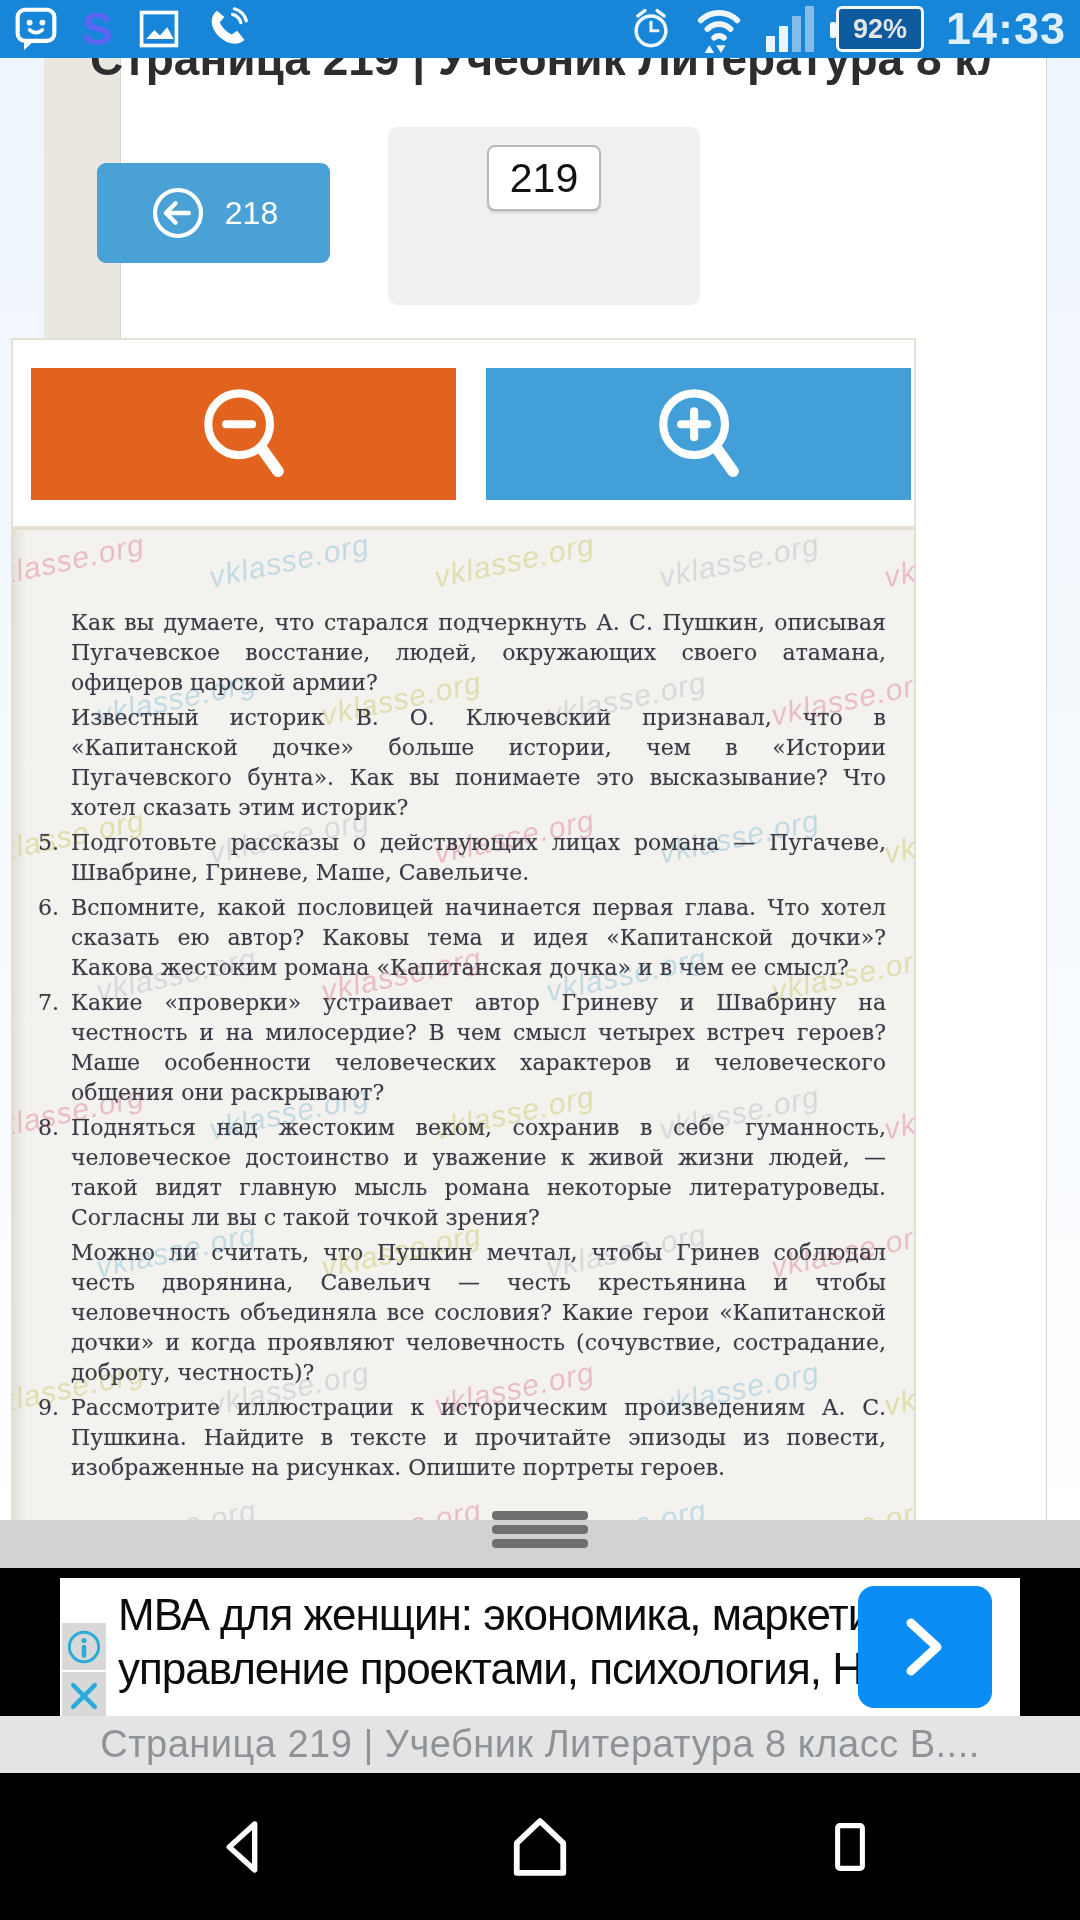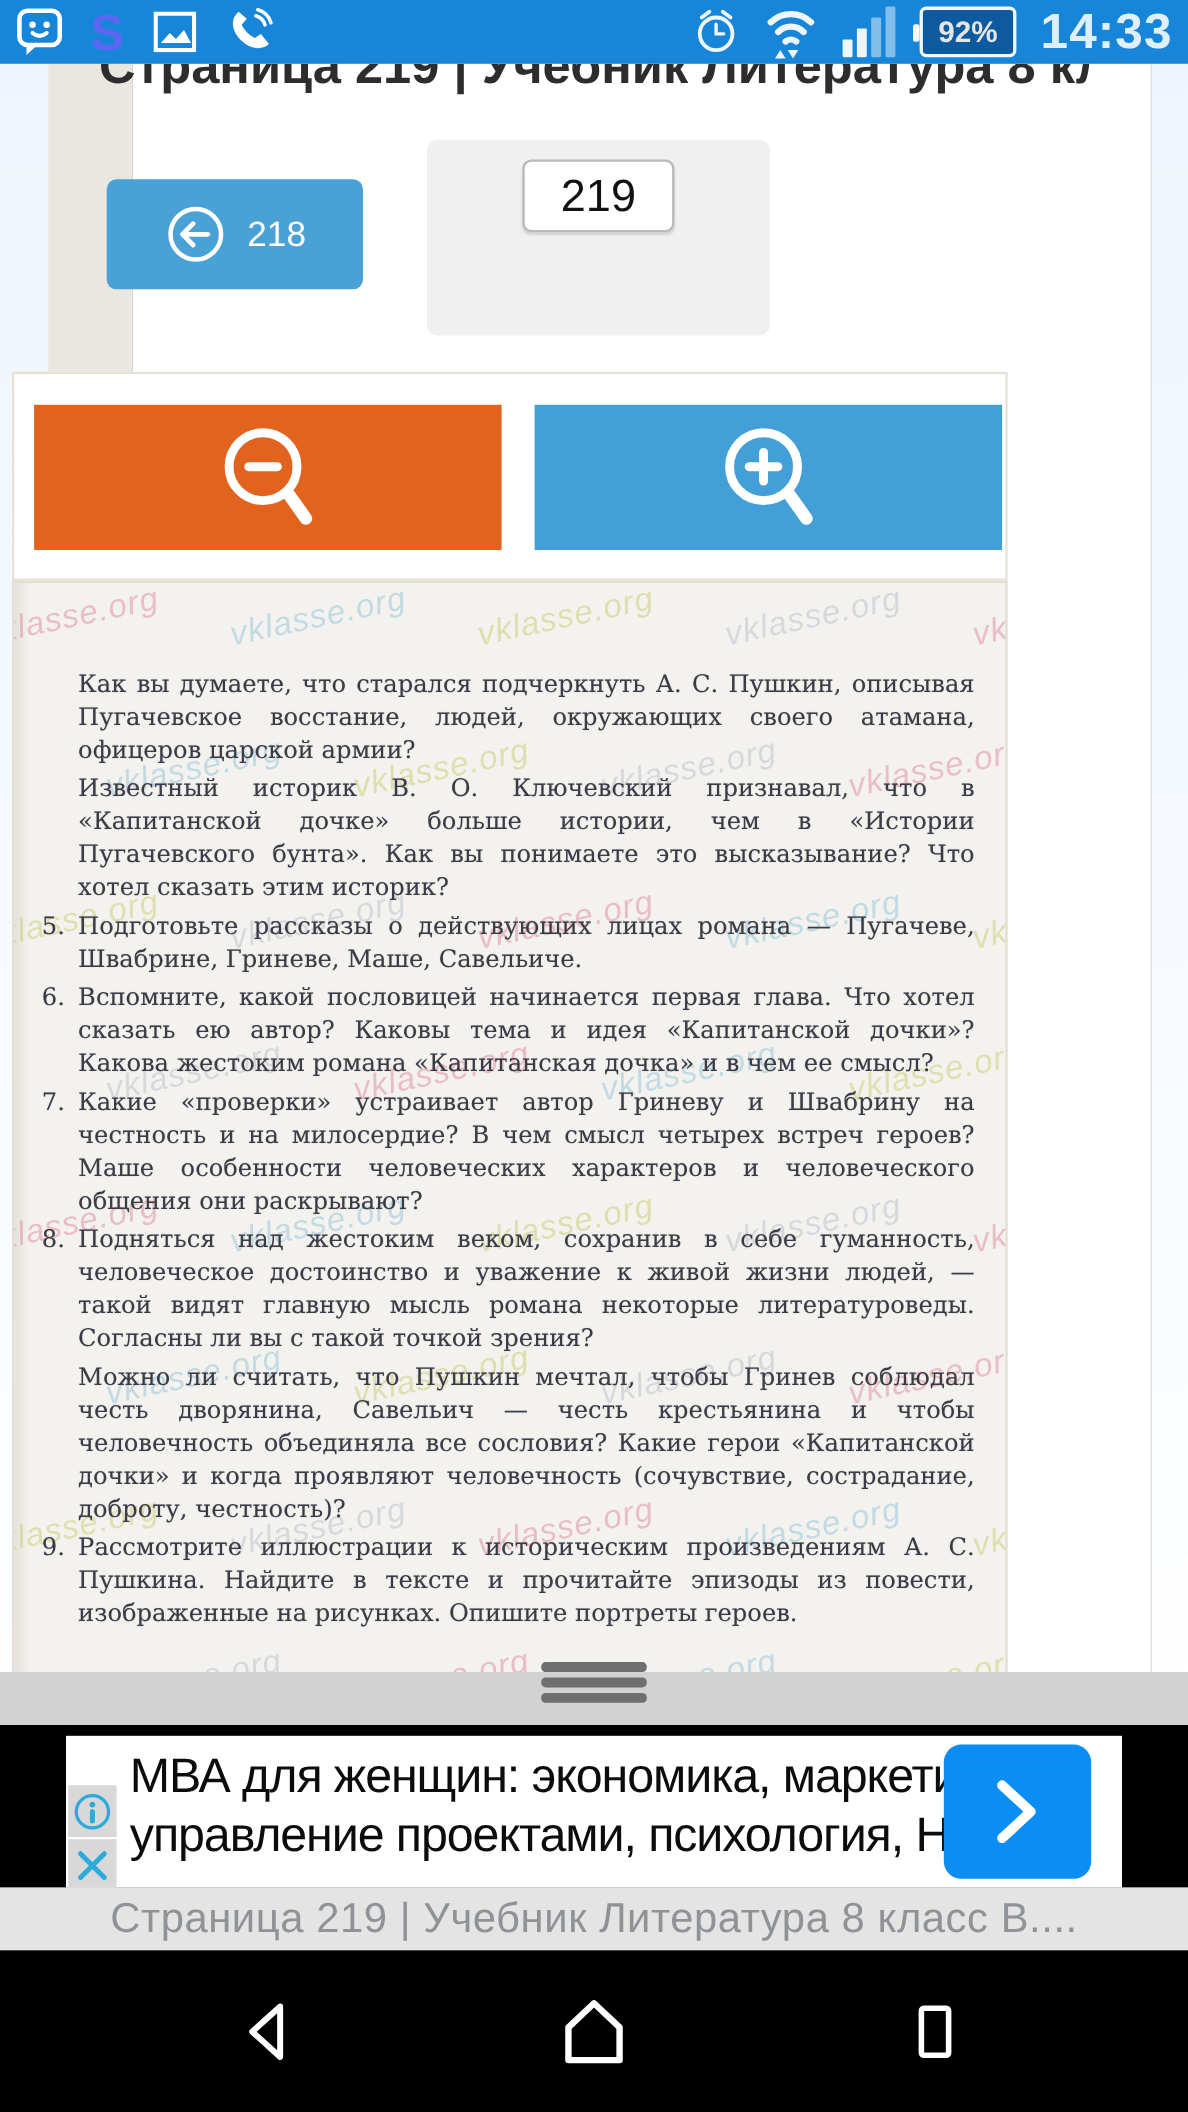--- a/index.html
+++ b/index.html
@@ -41,21 +41,21 @@
   .btn-page { position:absolute; height:100px; background:#4aa1d6; border:none; border-radius:9px;
     color:#fff; font-size:32px; font-family:"Liberation Sans",sans-serif;
     display:flex; align-items:center; justify-content:center; gap:18px; cursor:pointer; }
   .btn-prev { left:97px; top:105px; width:233px; }
   .btn-next { left:760px; top:105px; width:232px; }
   .circ-arrow { width:58px; height:58px; filter:blur(.6px); }
 
   .page-box { position:absolute; left:388px; top:69px; width:312px; height:178px;
     background:#f0f0f0; border-radius:10px; text-align:center; }
   .page-box .pb-label { display:block; margin-top:14px; font-size:41px; color:#1c1c1c; }
-  .page-box input { display:block; margin:18px auto 0; width:138px; height:66px; text-align:center;
+  .page-box input { display:block; margin:18px auto 0; width:114px; height:66px; text-align:center;
     font-size:41px; font-family:"Liberation Sans",sans-serif; color:#111;
     border:2px solid #b9b9b9; border-radius:8px; background:#fff; box-shadow:0 2px 2px rgba(0,0,0,.12); }
 
   .tools { position:absolute; left:11px; top:280px; width:905px; height:190px;
     background:#fff; border:2px solid #e6e1d5; }
   .tool-btn { position:absolute; top:28px; width:425px; height:132px; border:none; cursor:pointer;
     display:flex; align-items:center; justify-content:center; }
   .tool-out { left:18px; background:#e2631e; }
   .tool-in  { left:473px; background:#429fd7; }
   .tool-btn svg { width:104px; height:104px; filter:blur(.7px); }

